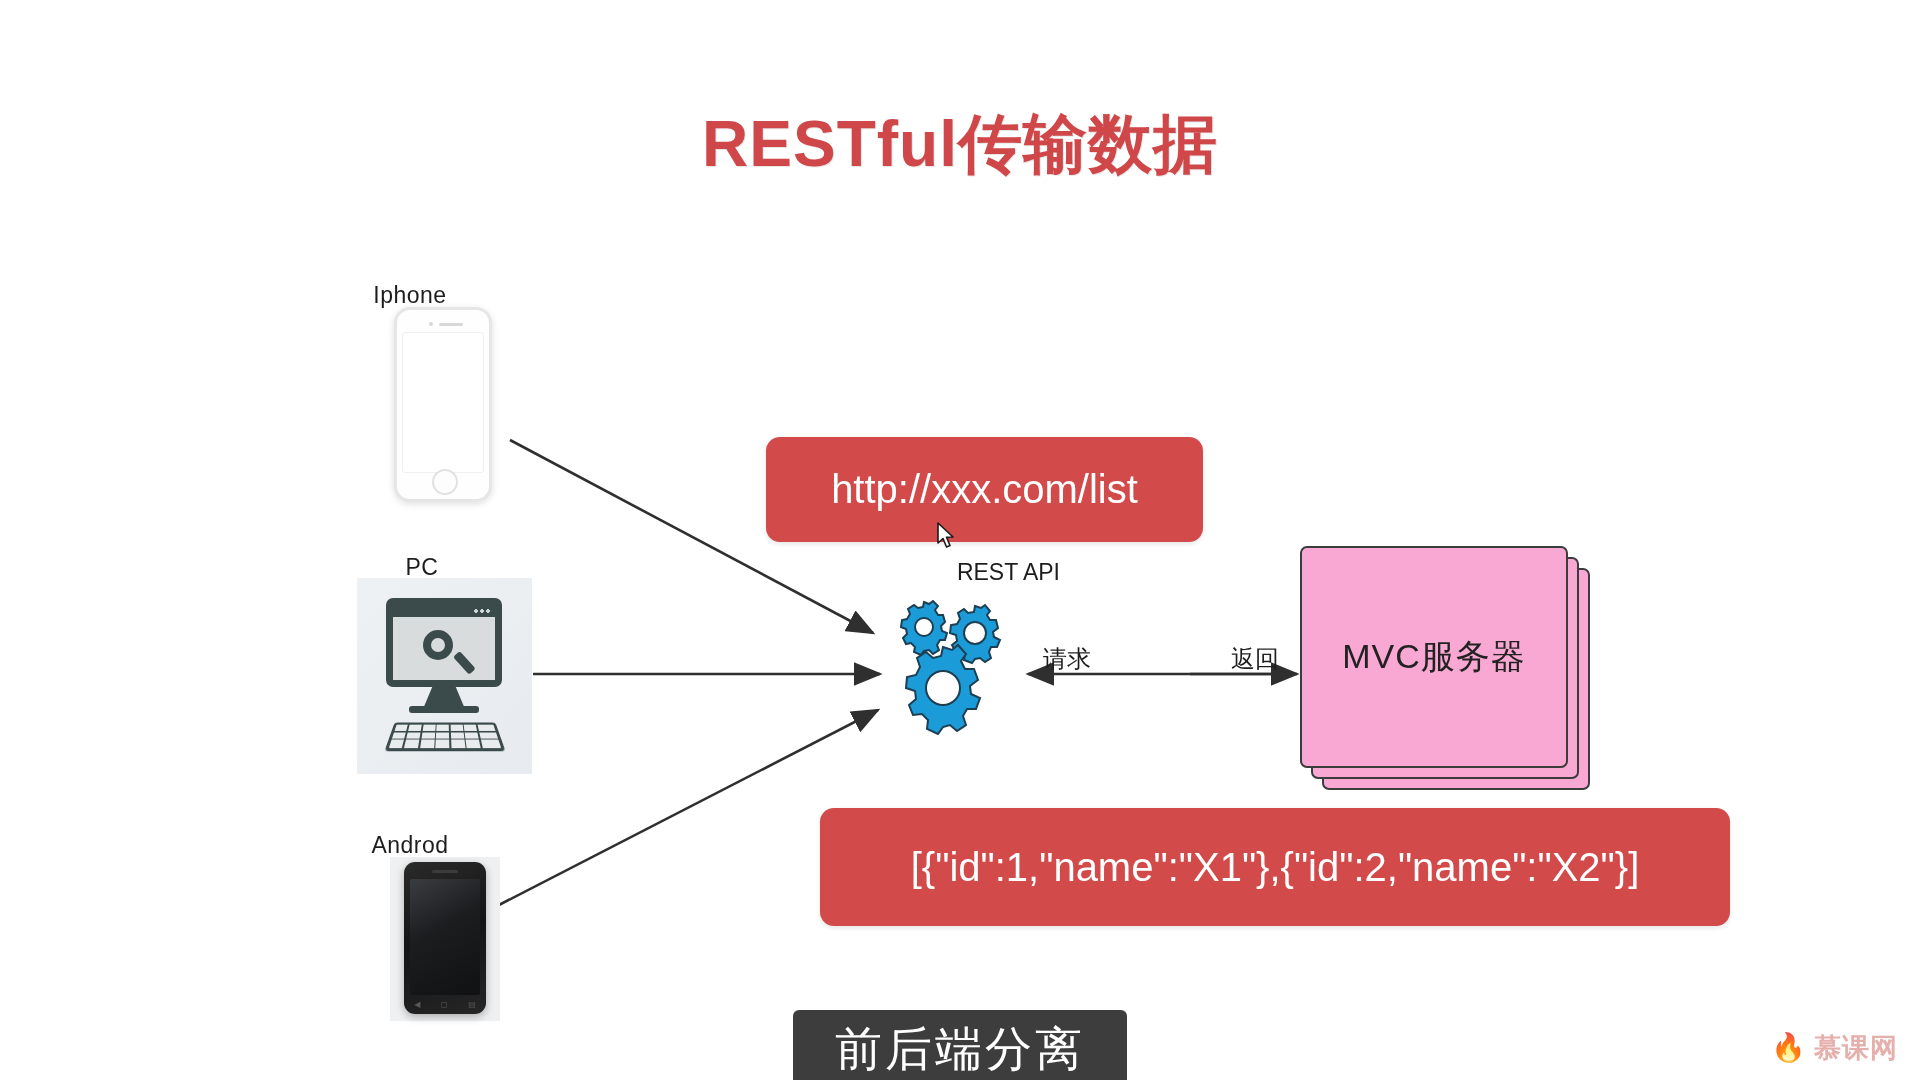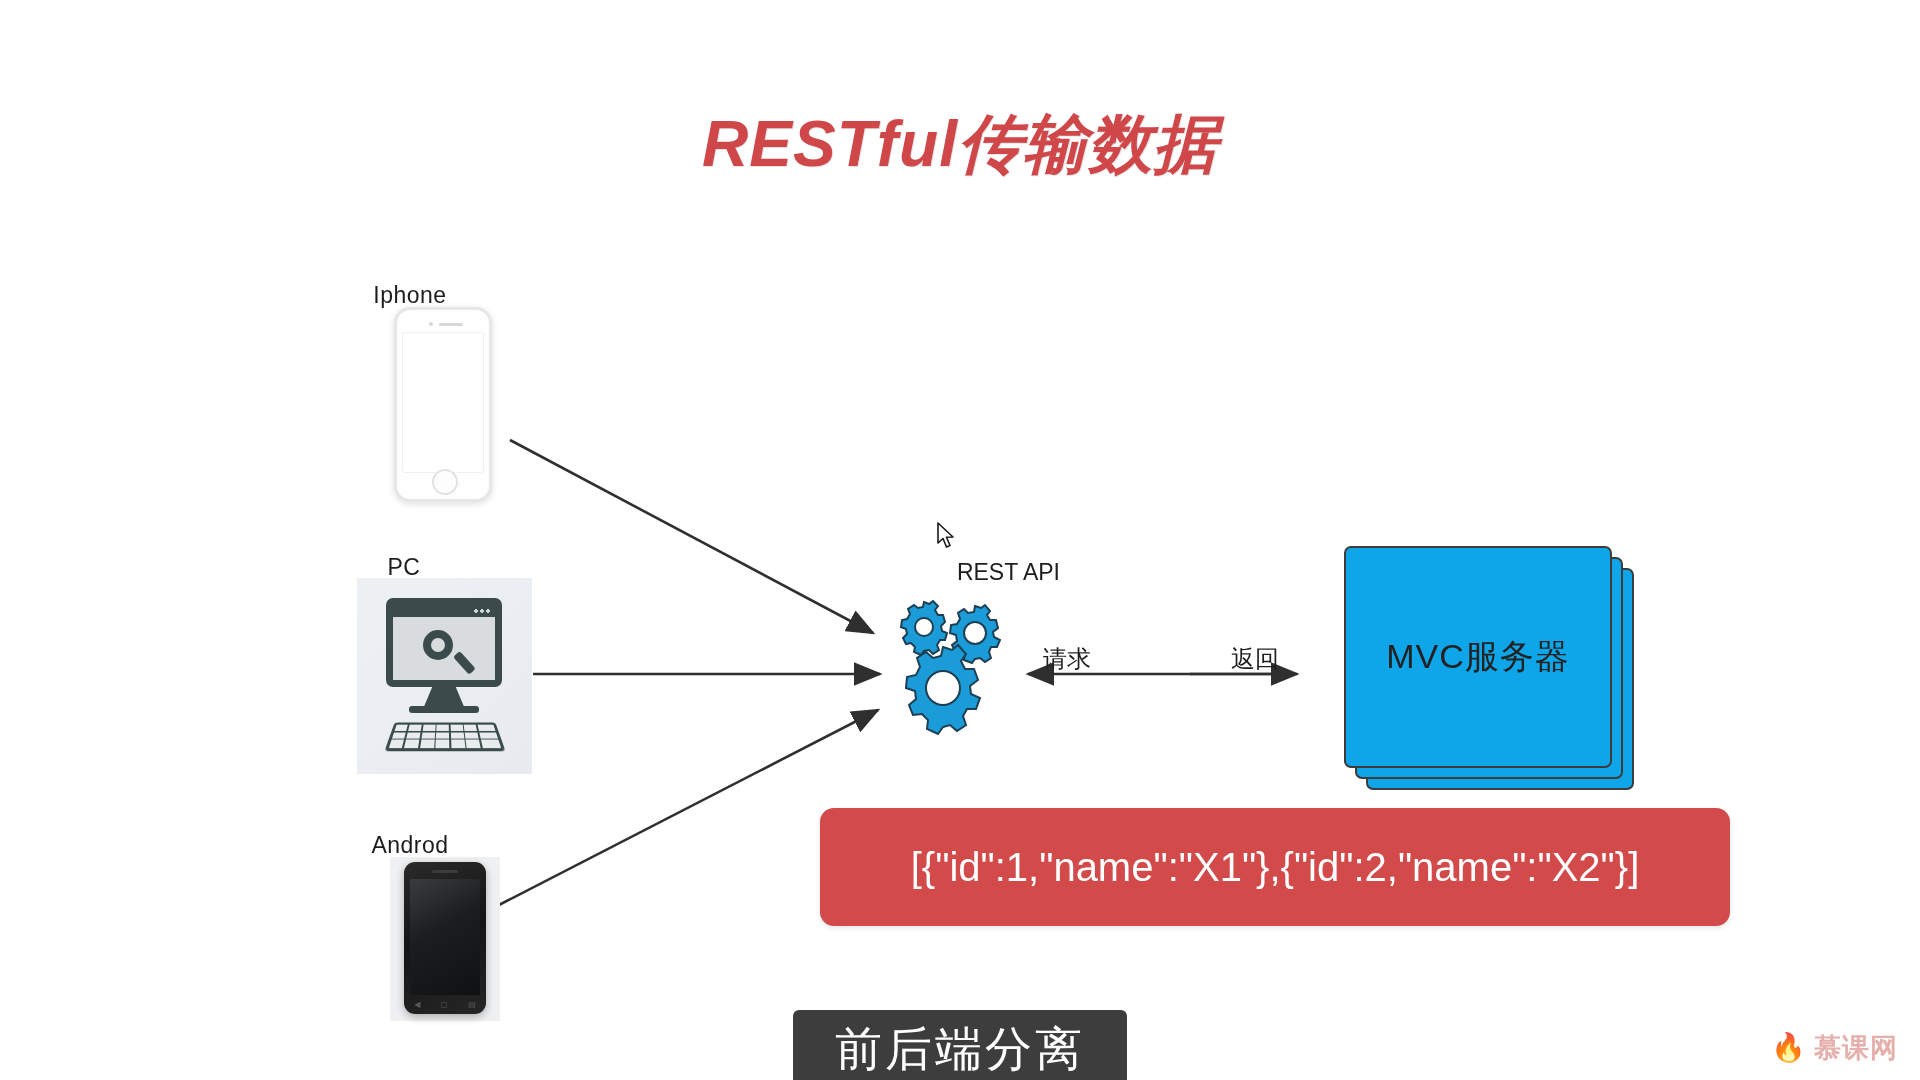--- a/index.html
+++ b/index.html
@@ -15,34 +15,33 @@
   
   .title{
     position:absolute;left:0;top:112px;width:1920px;
     text-align:center;
     color:#d0474a;
     font-size:64px;
     font-weight:bold;
     letter-spacing:1px;
     line-height:1.0;
     text-shadow:1px 1px 0 rgba(0,0,0,.10);
-    font-style:italic;
   }
 
   
   .dev-label{
     position:absolute;
     color:#1d1d1d;
     font-size:23px;
     letter-spacing:.5px;
     text-align:center;
     white-space:nowrap;
   }
   #label-iphone{left:340px;top:282px;width:140px;}
-  #label-pc{left:354px;top:554px;width:100px;}
+  #label-pc{left:372px;top:554px;width:100px;}
   #label-android{left:340px;top:832px;width:140px;}
 
   
   .iphone{
     position:absolute;left:394px;top:307px;width:98px;height:195px;
     background:#fefefe;
     border:3px solid #e6e6e6;
     border-radius:16px;
     box-shadow:0 2px 7px rgba(0,0,0,.13);
     box-sizing:border-box;
@@ -133,21 +132,21 @@
   
   .flow-label{
     position:absolute;color:#1d1d1d;font-size:24px;white-space:nowrap;
   }
   #label-request{left:1043px;top:643px;}
   #label-return{left:1222px;top:643px;margin-left:9px;}
 
   
   .server-stack{position:absolute;left:1300px;top:546px;width:290px;height:243px;}
   .server-stack .card{
-    position:absolute;background:#0ea5e9;border:2px solid #3c3c3c;border-radius:7px;margin-left:44px;
+    position:absolute;background:#f9a8d4;border:2px solid #3c3c3c;border-radius:7px;
   }
   .server-stack .c3{left:22px;top:22px;width:264px;height:218px;}
   .server-stack .c2{left:11px;top:11px;width:264px;height:218px;}
   .server-stack .c1{left:0px;top:0px;width:264px;height:218px;
     display:flex;align-items:center;justify-content:center;
     color:#222;font-size:34px;letter-spacing:1px;}
 
   
   .json-badge{
     position:absolute;left:820px;top:808px;width:910px;height:118px;
@@ -231,20 +230,21 @@
   <div class="android">
     <div class="aspk"></div>
     <div class="ascr"></div>
     <div class="nav">
       <span>◀</span>
       <span>◻</span>
       <span>▤</span>
     </div>
   </div>
 
+  <div class="url-badge">http://xxx.com/list</div>
 
   <div class="rest-label">REST API</div>
   <svg class="gears" viewBox="0 0 132 140">
     <g fill="#1b9bd8" stroke="#1c3f52" stroke-width="2">
 
       <g transform="translate(36,32)">
         <path d="M0,-25 L5,-23 L9,-26 L14,-21 L11,-17 L14,-12 L19,-12 L21,-5 L17,-1 L18,4 L23,6 L21,13 L16,13 L13,18 L15,23 L9,27 L5,23 L0,24 L-3,28 L-10,25 L-9,20 L-13,16 L-18,17 L-21,11 L-17,7 L-18,2 L-23,0 L-22,-7 L-17,-8 L-14,-13 L-16,-18 L-10,-22 L-6,-19 L-1,-20 Z"></path>
         <circle cx="0" cy="0" r="9" fill="#ffffff"></circle>
       </g>
 

